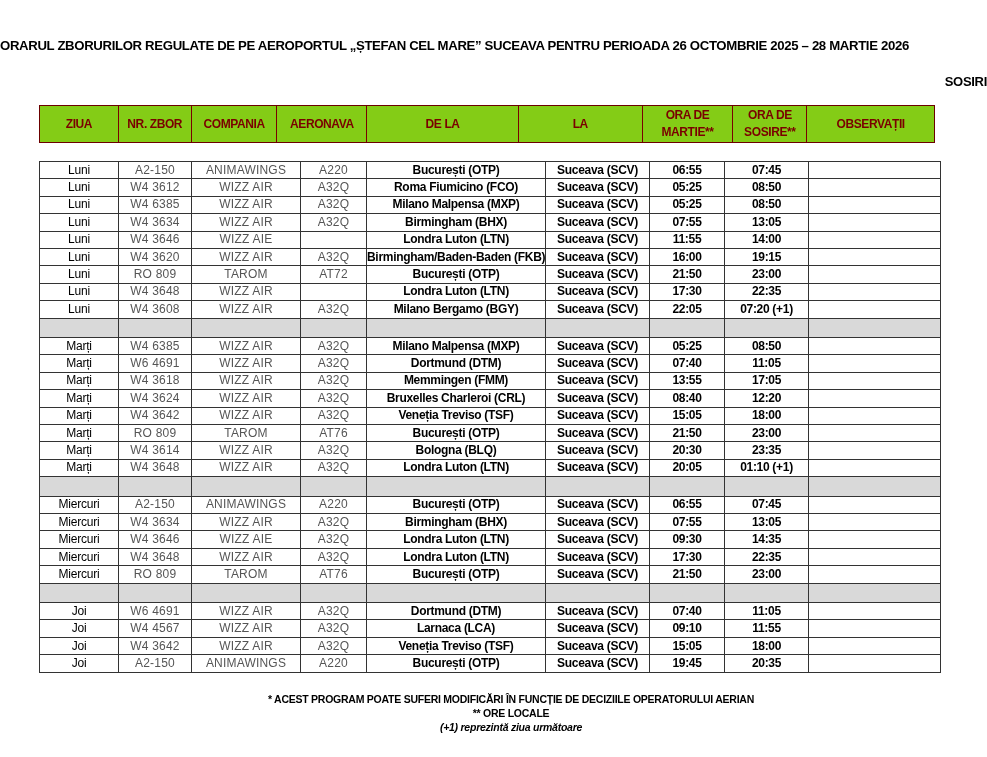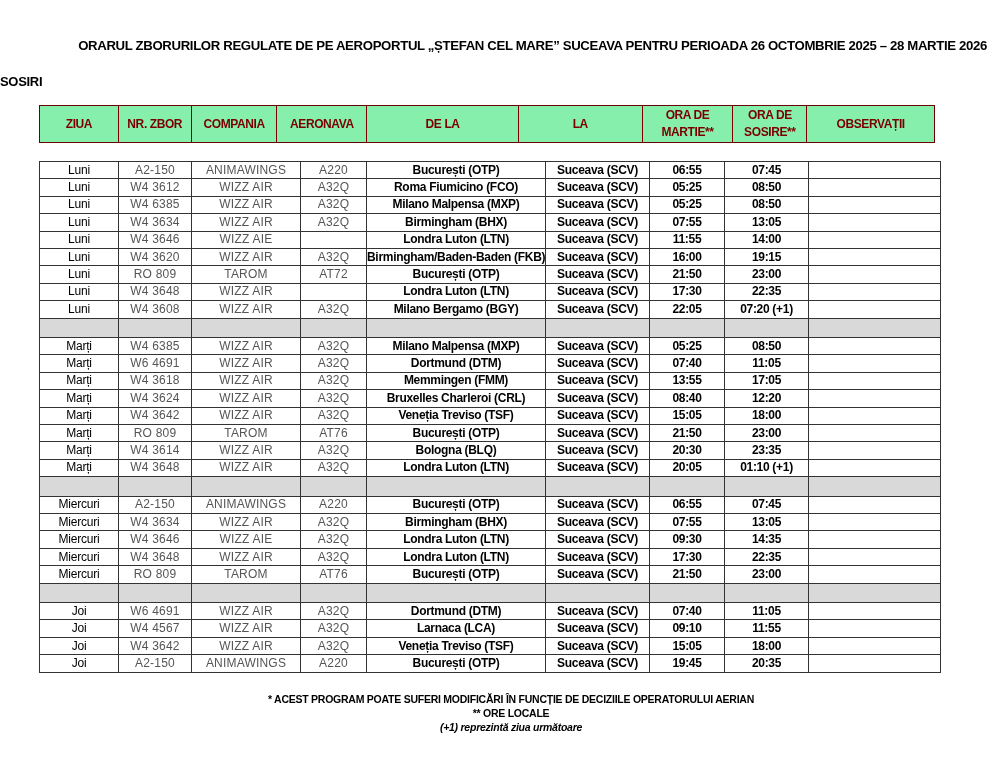--- a/index.html
+++ b/index.html
@@ -1,31 +1,31 @@
 <!DOCTYPE html>
 <html><head>
 <meta charset="utf-8">
 <style>
   html, body { margin: 0; padding: 0; background: #ffffff; }
   body {
     width: 987px; height: 757px; position: relative; overflow: hidden;
     font-family: "Liberation Sans", "DejaVu Sans", sans-serif; color: #000;
   }
   .title {
-    position: absolute; left: 0; top: 38px; width: 987px; text-align: right;
+    position: absolute; left: 0; top: 38px; width: 987px; text-align: left;
     font-family: "Liberation Sans Narrow", "Liberation Sans", sans-serif;
     font-weight: bold; font-size: 13.2px; letter-spacing: -0.35px;
   }
   .subtitle {
-    position: absolute; left: 0; top: 74px; width: 987px; text-align: left;
+    position: absolute; left: 0; top: 74px; width: 987px; text-align: right;
     font-weight: bold; font-size: 13px; letter-spacing: -0.3px;
   }
   .header {
     position: absolute; left: 39px; top: 105px; width: 896px; height: 38px;
-    background: #86efac; border: 1px solid #6b0000; box-sizing: border-box;
+    background: #84cc16; border: 1px solid #6b0000; box-sizing: border-box;
     display: flex;
   }
   .header .hc {
     box-sizing: border-box; border-right: 1px solid #7a0000;
     display: flex; align-items: center; justify-content: center; text-align: center;
     font-weight: bold; font-size: 12px; color: #7a0000; line-height: 17px;
     letter-spacing: -0.4px;
   }
   .header .hc:last-child { border-right: none; }
   table.data {

